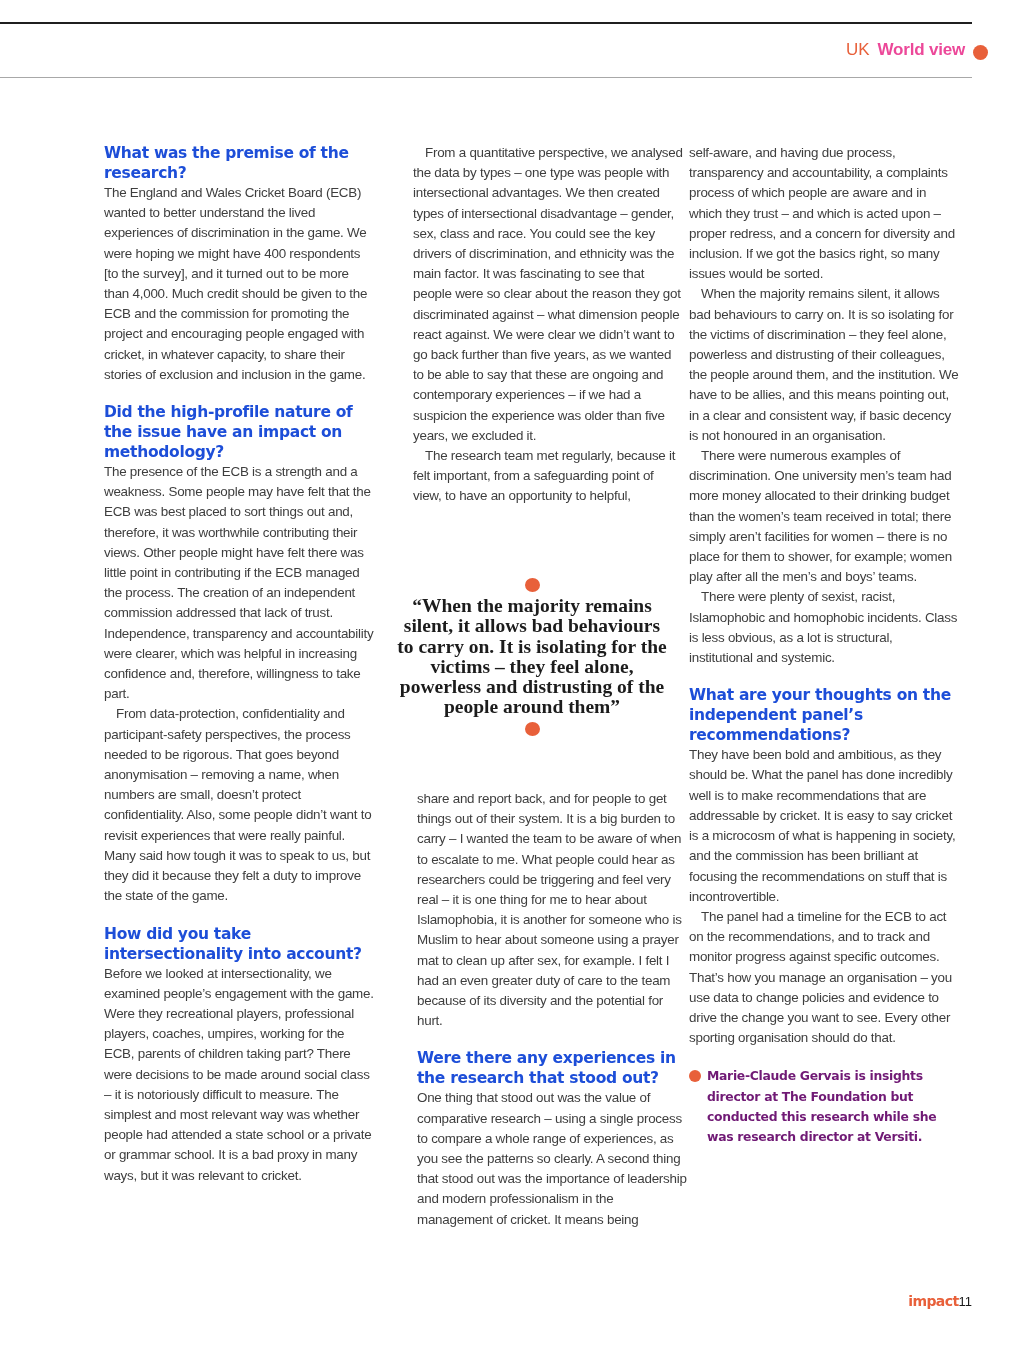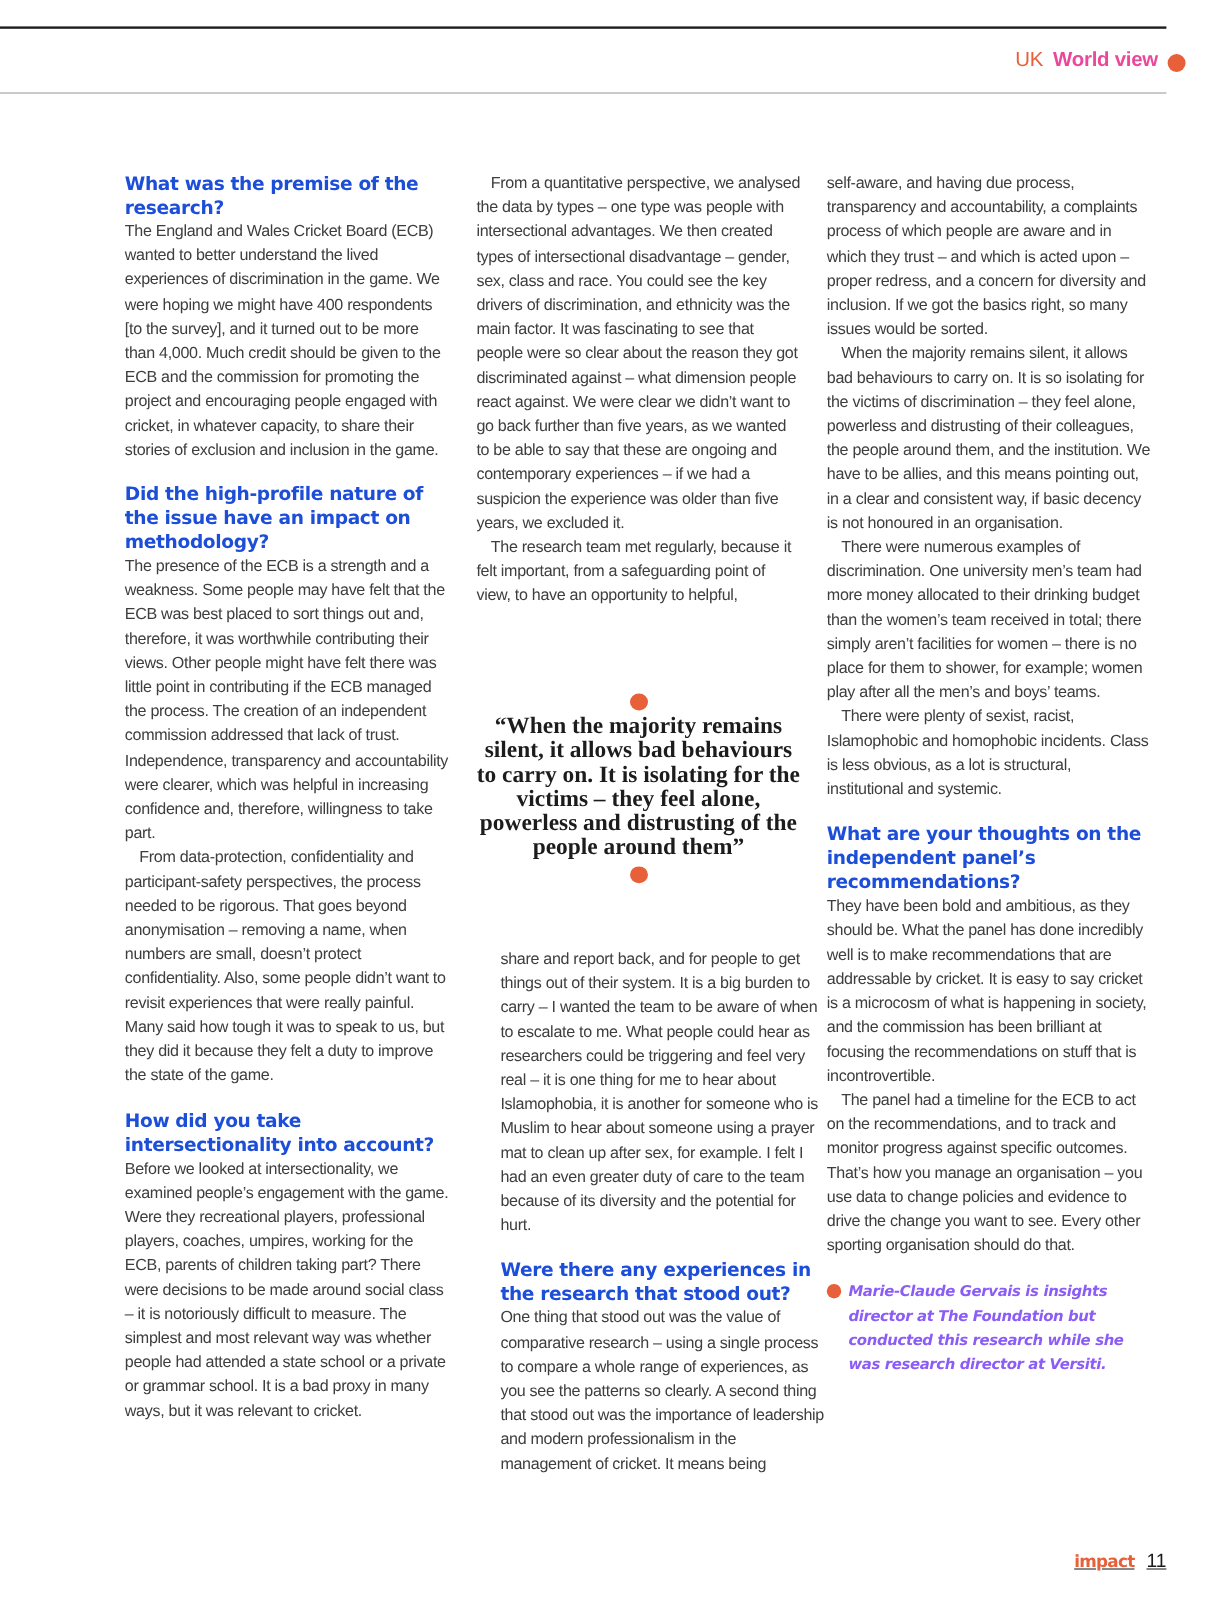--- a/index.html
+++ b/index.html
@@ -6,42 +6,42 @@
     body { width: 1024px; height: 1351px; position: relative; overflow: hidden; font-family: "Liberation Sans", sans-serif; color: #3a3a3a; }
     .rule-top { position: absolute; left: 0; top: 22px; width: 972px; height: 2px; background: #1f1f1f; }
     .rule-sub { position: absolute; left: 0; top: 77px; width: 972px; height: 1px; background: #a8a8a8; }
     .section-head { position: absolute; right: 36px; top: 40px; display: flex; align-items: flex-end; gap: 8px; }
     .section-head .region { color: #E8603A; font-size: 17px; font-weight: 400; }
     .section-head .title { color: #ec4899; font-size: 17px; font-weight: 700; letter-spacing: -0.2px; }
     .section-head .dot { width: 15px; height: 15px; border-radius: 50%; background: #E8603A; display: inline-block; }
 
     .col { position: absolute; top: 143px; width: 270px; font-size: 13.4px; line-height: 20.2px; color: #3e3e3e; letter-spacing: -0.25px; }
     .col1 { left: 104px; }
-    .col2 { left: 397px; }
+    .col2 { left: 413px; }
     .col3 { left: 689px; }
 
     h2.q { color: #1d4ed8; font-family: "DejaVu Sans", sans-serif; font-weight: 700; font-size: 15.5px; line-height: 20px; margin: 0; letter-spacing: -0.3px; }
     .col p { margin: 0; }
     .col p.indent { text-indent: 12px; }
     .gap { height: 17px; }
 
     .pullquote { position: absolute; left: 397px; top: 578px; width: 270px; text-align: center; }
     .pullquote .pq-dot { width: 15px; height: 14px; border-radius: 50%; background: #E8603A; margin: 0 auto; }
     .pullquote blockquote { margin: 4px 0 4px 0; font-family: "Liberation Serif", serif; font-weight: 700; font-size: 19.5px; line-height: 20.3px; color: #1c1c1c; }
 
     .col2b { position: absolute; left: 417px; top: 789px; width: 270px; font-size: 13.4px; line-height: 20.2px; color: #3e3e3e; letter-spacing: -0.25px; }
     .col2b p { margin: 0; }
 
     .bio { display: flex; gap: 6px; margin-top: 18px; }
     .bio .bio-dot { flex: 0 0 12px; width: 12px; height: 12px; border-radius: 50%; background: #E8603A; margin-top: 4px; }
-    .bio .bio-text { font-family: "DejaVu Sans", sans-serif; font-style: italic; font-weight: 700; color: #8b5cf6; font-size: 12.4px; line-height: 20.2px; letter-spacing: -0.3px; }
+    .bio .bio-text { font-family: "DejaVu Sans", sans-serif; font-weight: 700; color: #701a75; font-size: 12.4px; line-height: 20.2px; letter-spacing: -0.3px; }
 
-    .footer { position: absolute; right: 52px; top: 1293px; display: flex; align-items: baseline; gap: 10px; text-decoration: underline; }
+    .footer { position: absolute; right: 52px; top: 1293px; display: flex; align-items: baseline; gap: 0; }
     .footer .brand { color: #E8603A; font-family: "DejaVu Sans", sans-serif; font-weight: 700; font-size: 14px; letter-spacing: -0.6px; }
-    .footer .page { color: #1a1a1a; font-size: 16px; }
+    .footer .page { color: #1a1a1a; font-size: 13px; }
   </style>
 </head>
 <body>
 
 <div class="rule-top"></div>
 <div class="rule-sub"></div>
 
 <div class="section-head">
   <span class="region">UK</span>
   <span class="title">World view</span>

